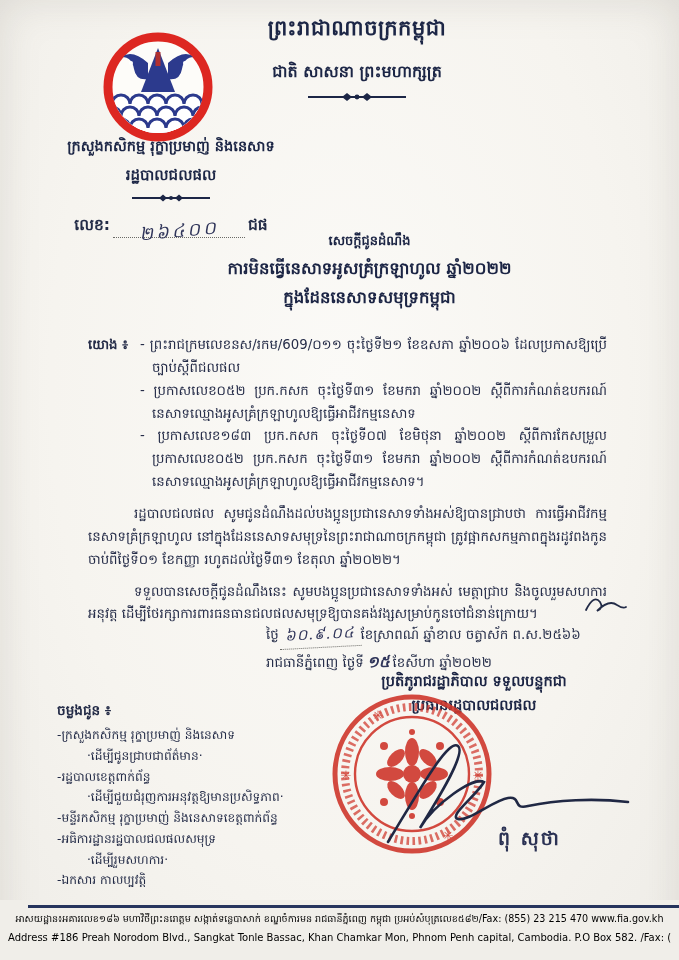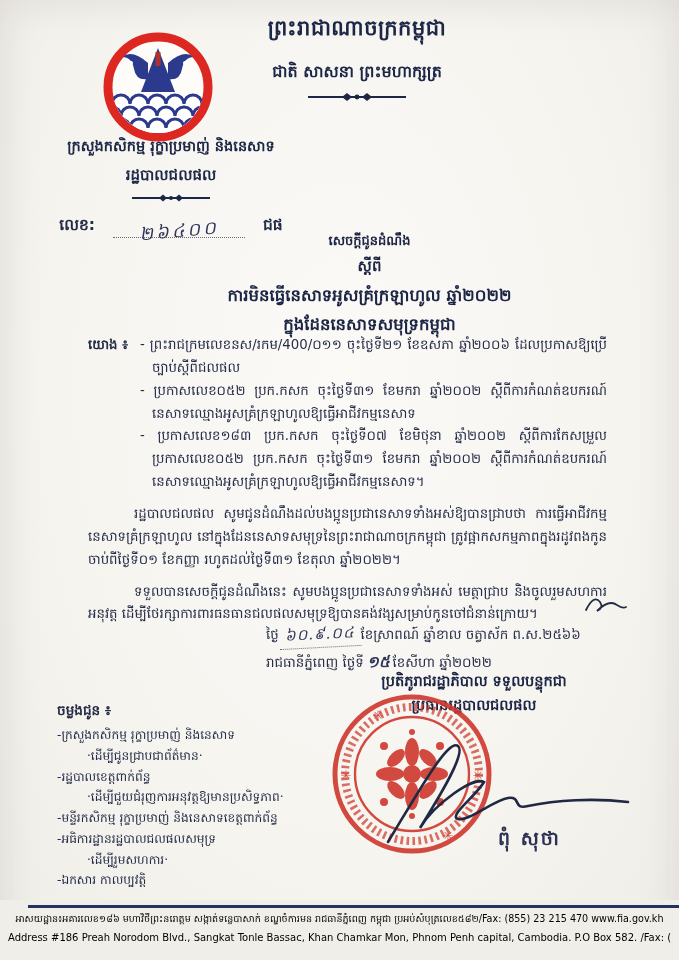--- a/index.html
+++ b/index.html
@@ -14,21 +14,21 @@
   .header{position:absolute;top:14px;left:35px;right:0;text-align:center;color:#1c2646;}
   .h1{font-size:21px;font-weight:700;letter-spacing:.5px;}
   .h2{font-size:16px;font-weight:700;margin-top:16px;}
   .orn{display:block;margin:6px auto 0;}
   
   .logo{position:absolute;left:101px;top:30px;}
   
   .ministry{position:absolute;left:8px;top:137px;width:326px;text-align:center;color:#1c2646;}
   .m1{font-size:14.5px;font-weight:700;}
   .m2{font-size:15px;font-weight:700;margin-top:7px;}
-  .num-line{margin-top:12px;font-weight:700;font-size:15.5px;display:flex;justify-content:center;align-items:flex-end;gap:18px;color:#232c47;}
+  .num-line{margin-top:12px;font-weight:700;font-size:15.5px;display:flex;justify-content:center;align-items:flex-end;gap:3px;color:#232c47;}
   .dotted{display:inline-block;min-width:132px;border-bottom:1.6px dotted #6a6a66;text-align:center;line-height:1;}
   .hand{font-family:"DejaVu Serif", serif;font-style:italic;font-weight:400;color:#30355a;}
   .num-hand{font-size:18px;display:inline-block;transform:rotate(-5deg) translateY(3px);letter-spacing:3px;}
   
   .title{position:absolute;top:232px;left:100px;right:40px;text-align:center;color:#1b2444;font-weight:700;}
   .t1{font-size:13px;}
   .t2{font-size:15px;margin-top:5px;}
   .t3{font-size:16.5px;margin-top:7px;}
   .t4{font-size:16.5px;margin-top:5px;}
   
@@ -106,30 +106,29 @@
     </svg>
     <div class="num-line">
       <span>លេខ:</span>
       <span class="dotted"><span class="hand num-hand">២៦៤០០</span></span>
       <span>ជផ</span>
     </div>
   </div>
 
   <div class="title">
     <div class="t1">សេចក្ដីជូនដំណឹង</div>
-    <div class="t2">ស្ដីពី</div>
     <div class="t3">ការមិនធ្វើនេសាទអូសគ្រំក្រឡាហូល ឆ្នាំ២០២២</div>
     <div class="t4">ក្នុងដែននេសាទសមុទ្រកម្ពុជា</div>
   </div>
 
   <div class="body">
     <div class="refs">
       <div class="refs-label">យោង ៖</div>
       <div class="refs-items">
-          <div class="ref-item">- ព្រះរាជក្រមលេខនស/រកម/400/០១១ ចុះថ្ងៃទី២១ ខែឧសភា ឆ្នាំ២០០៦ ដែលប្រកាសឱ្យប្រើច្បាប់ស្ដីពីជលផល</div>
+          <div class="ref-item">- ព្រះរាជក្រមលេខនស/រកម/609/០១១ ចុះថ្ងៃទី២១ ខែឧសភា ឆ្នាំ២០០៦ ដែលប្រកាសឱ្យប្រើច្បាប់ស្ដីពីជលផល</div>
           <div class="ref-item">- ប្រកាសលេខ០៥២ ប្រក.កសក ចុះថ្ងៃទី៣១ ខែមករា ឆ្នាំ២០០២ ស្ដីពីការកំណត់ឧបករណ៍នេសាទឈ្មោងអូសគ្រំក្រឡាហូលឱ្យធ្វើអាជីវកម្មនេសាទ</div>
           <div class="ref-item">- ប្រកាសលេខ១៨៣ ប្រក.កសក ចុះថ្ងៃទី០៧ ខែមិថុនា ឆ្នាំ២០០២ ស្ដីពីការកែសម្រួលប្រកាសលេខ០៥២ ប្រក.កសក ចុះថ្ងៃទី៣១ ខែមករា ឆ្នាំ២០០២ ស្ដីពីការកំណត់ឧបករណ៍នេសាទឈ្មោងអូសគ្រំក្រឡាហូលឱ្យធ្វើអាជីវកម្មនេសាទ។</div>
         </div>
     </div>
     <div class="para">រដ្ឋបាលជលផល សូមជូនដំណឹងដល់បងប្អូនប្រជានេសាទទាំងអស់ឱ្យបានជ្រាបថា ការធ្វើអាជីវកម្មនេសាទគ្រំក្រឡាហូល នៅក្នុងដែននេសាទសមុទ្រនៃព្រះរាជាណាចក្រកម្ពុជា ត្រូវផ្អាកសកម្មភាពក្នុងរដូវពងកូនចាប់ពីថ្ងៃទី០១ ខែកញ្ញា រហូតដល់ថ្ងៃទី៣១ ខែតុលា ឆ្នាំ២០២២។</div>
     <div class="para">ទទួលបានសេចក្ដីជូនដំណឹងនេះ សូមបងប្អូនប្រជានេសាទទាំងអស់ មេត្តាជ្រាប និងចូលរួមសហការអនុវត្ត ដើម្បីថែរក្សាការពារធនធានជលផលសមុទ្រឱ្យបានគង់វង្សសម្រាប់កូនចៅជំនាន់ក្រោយ។</div>
   </div>
 
   <svg class="flourish" width="46" height="26" viewBox="0 0 46 26">
     <path d="M4 20 q8 -16 14 -8 q4 6 -3 9 q12 -12 20 -6 q6 4 9 2" fill="none" stroke="#222b47" stroke-width="1.8" stroke-linecap="round"></path>

